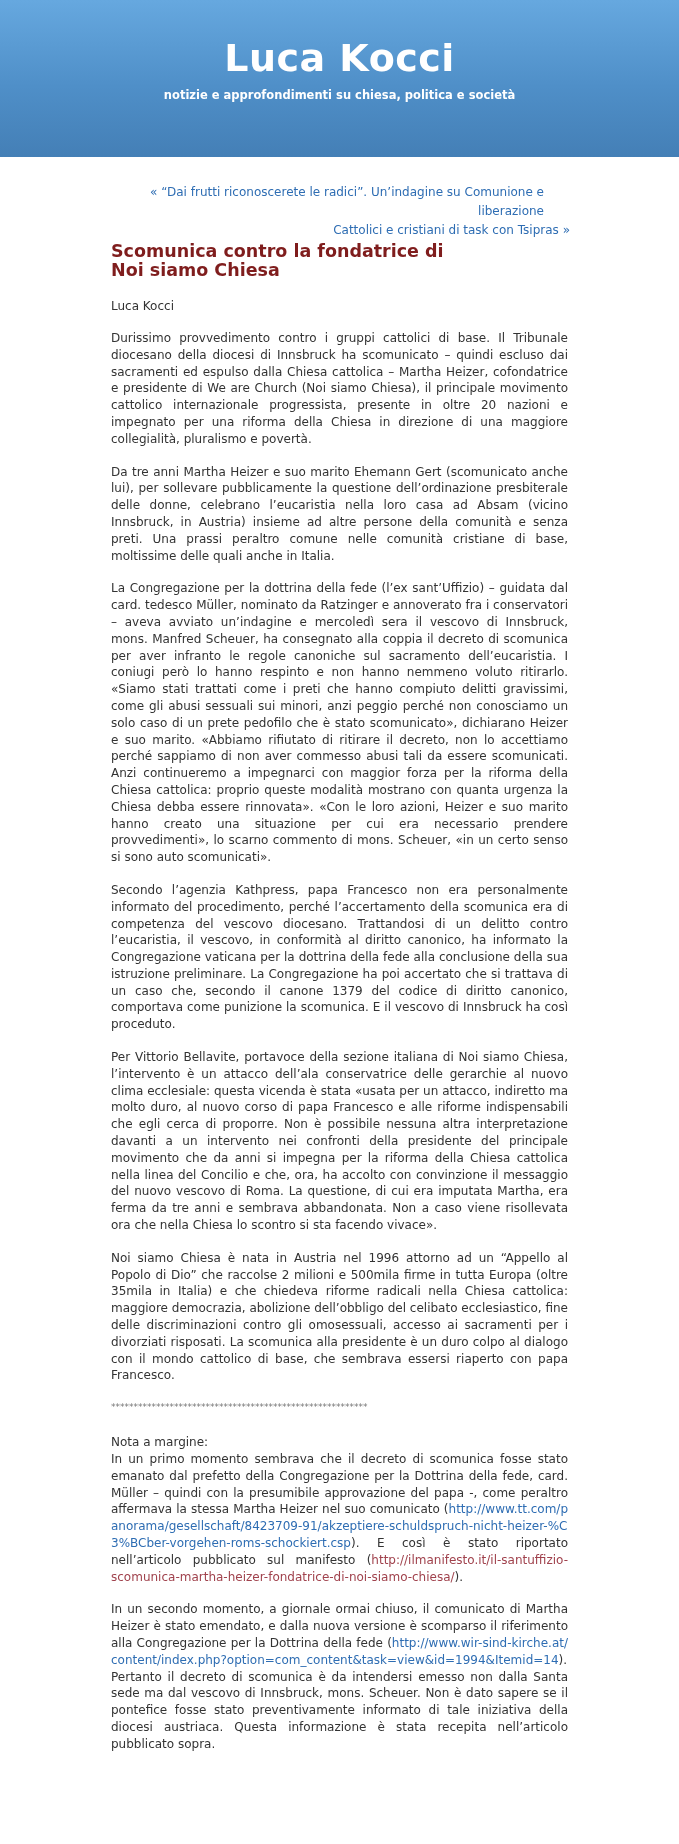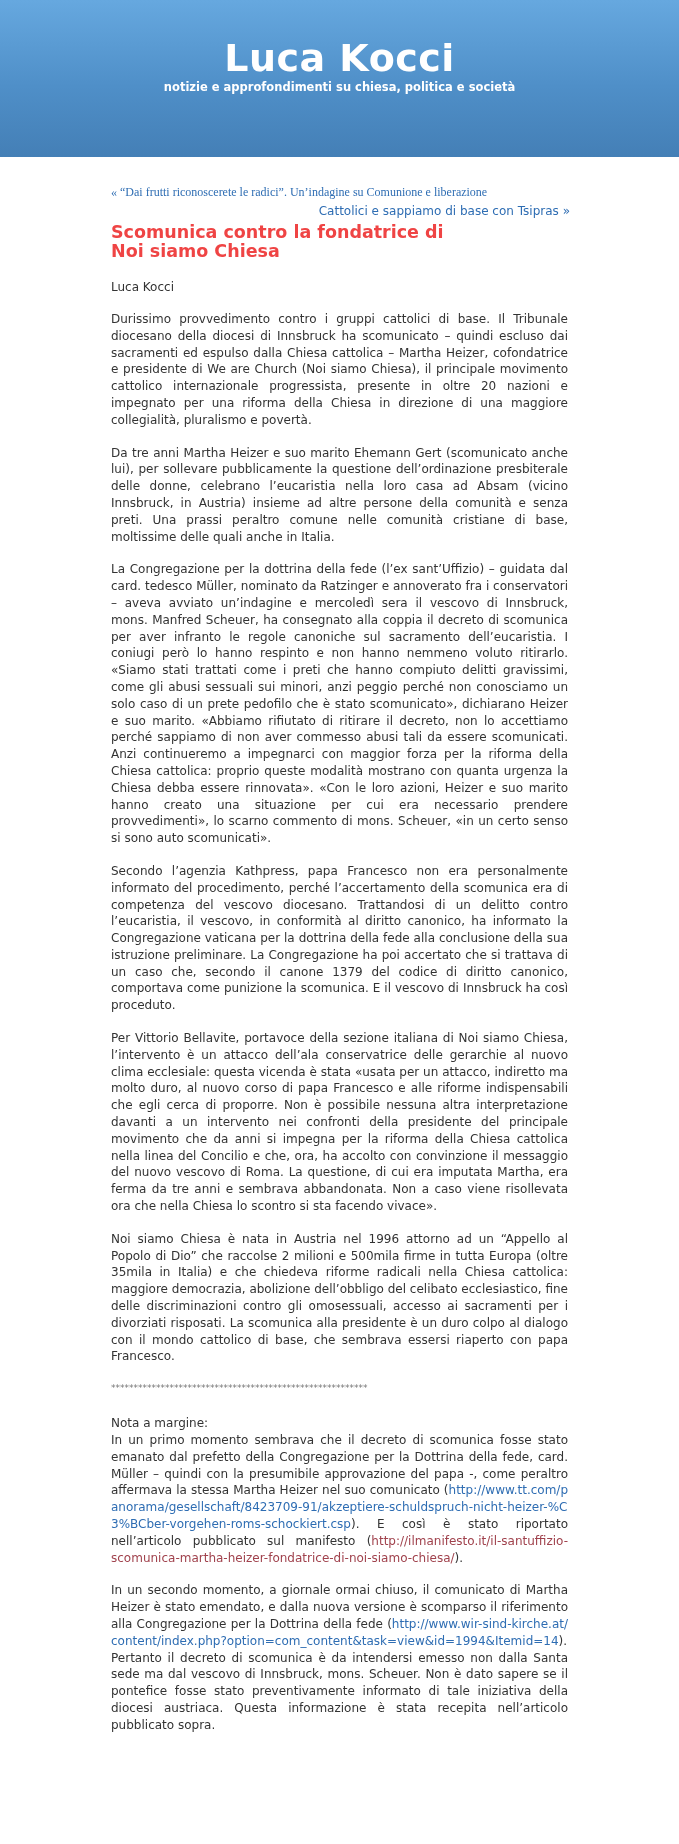--- a/index.html
+++ b/index.html
@@ -9,32 +9,32 @@
     background: linear-gradient(to bottom, #66a8df 0%, #4f8fc8 55%, #447fb6 100%);
     text-align: center;
     position: relative;
   }
   .site-title {
     position: absolute; left: 0; right: 0; top: 36px;
     font-size: 38px; font-weight: bold; color: #ffffff; letter-spacing: 0.5px;
     font-family: "DejaVu Sans", sans-serif;
   }
   .site-tagline {
-    position: absolute; left: 0; right: 0; top: 80px;
+    position: absolute; left: 0; right: 0; top: 88px;
     font-size: 11.5px; font-weight: bold; color: #ffffff;
   }
   .content { padding: 0 0 0 111px; width: 457px; }
   .navigation {
     margin-top: 26px; font-size: 12px; line-height: 19px; color: #2e6db3;
   }
-  .nav-prev { text-align: left; padding: 0 24px 0 0; font-family: Liberation Serif, serif; }
+  .nav-prev { text-align: right; padding: 0 24px 0 0; }
   .nav-next { text-align: right; margin-right: -2px; }
   .nav-prev a, .nav-next a { color: #2e6db3; text-decoration: none; }
   .post-title {
-    font-size: 17.5px; font-weight: bold; color: #ef4444;
+    font-size: 17.5px; font-weight: bold; color: #7f1d1d;
     line-height: 19px; margin: 2px 0 18px 0; width: 360px;
   }
   .meta { font-size: 12px; line-height: 16px; margin: 0 0 16px 0; }
   .author { font-size: 12px; line-height: 16px; margin: 0 0 16px 0; }
   p.para {
     font-size: 12px; line-height: 16.8px; text-align: justify;
     margin: 16px 0 16px 0;
   }
   .sep {
     font-size: 9px; letter-spacing: 0px; color: #777777;
@@ -53,21 +53,21 @@
   <div class="site-tagline">notizie e approfondimenti su chiesa, politica e società</div>
 </div>
 
 <div class="content">
   <div class="navigation">
     <div class="nav-prev">
       <span>«</span>
       <a href="#">“Dai frutti riconoscerete le radici”. Un’indagine su Comunione e liberazione</a>
     </div>
     <div class="nav-next">
-      <a href="#">Cattolici e sappiamo di base con Tsipras</a>
+      <a href="#">Cattolici e cristiani di task con Tsipras</a>
       <span>»</span>
     </div>
   </div>
 
   <h1 class="post-title">Scomunica contro la fondatrice di Noi siamo Chiesa</h1>
 
 
   <div class="author">Luca Kocci</div>
 
   <p class="para">Durissimo provvedimento contro i gruppi cattolici di base. Il Tribunale diocesano della diocesi di Innsbruck ha scomunicato – quindi escluso dai sacramenti ed espulso dalla Chiesa cattolica – Martha Heizer, cofondatrice e presidente di We are Church (Noi siamo Chiesa), il principale movimento cattolico internazionale progressista, presente in oltre 20 nazioni e impegnato per una riforma della Chiesa in direzione di una maggiore collegialità, pluralismo e povertà.</p>

